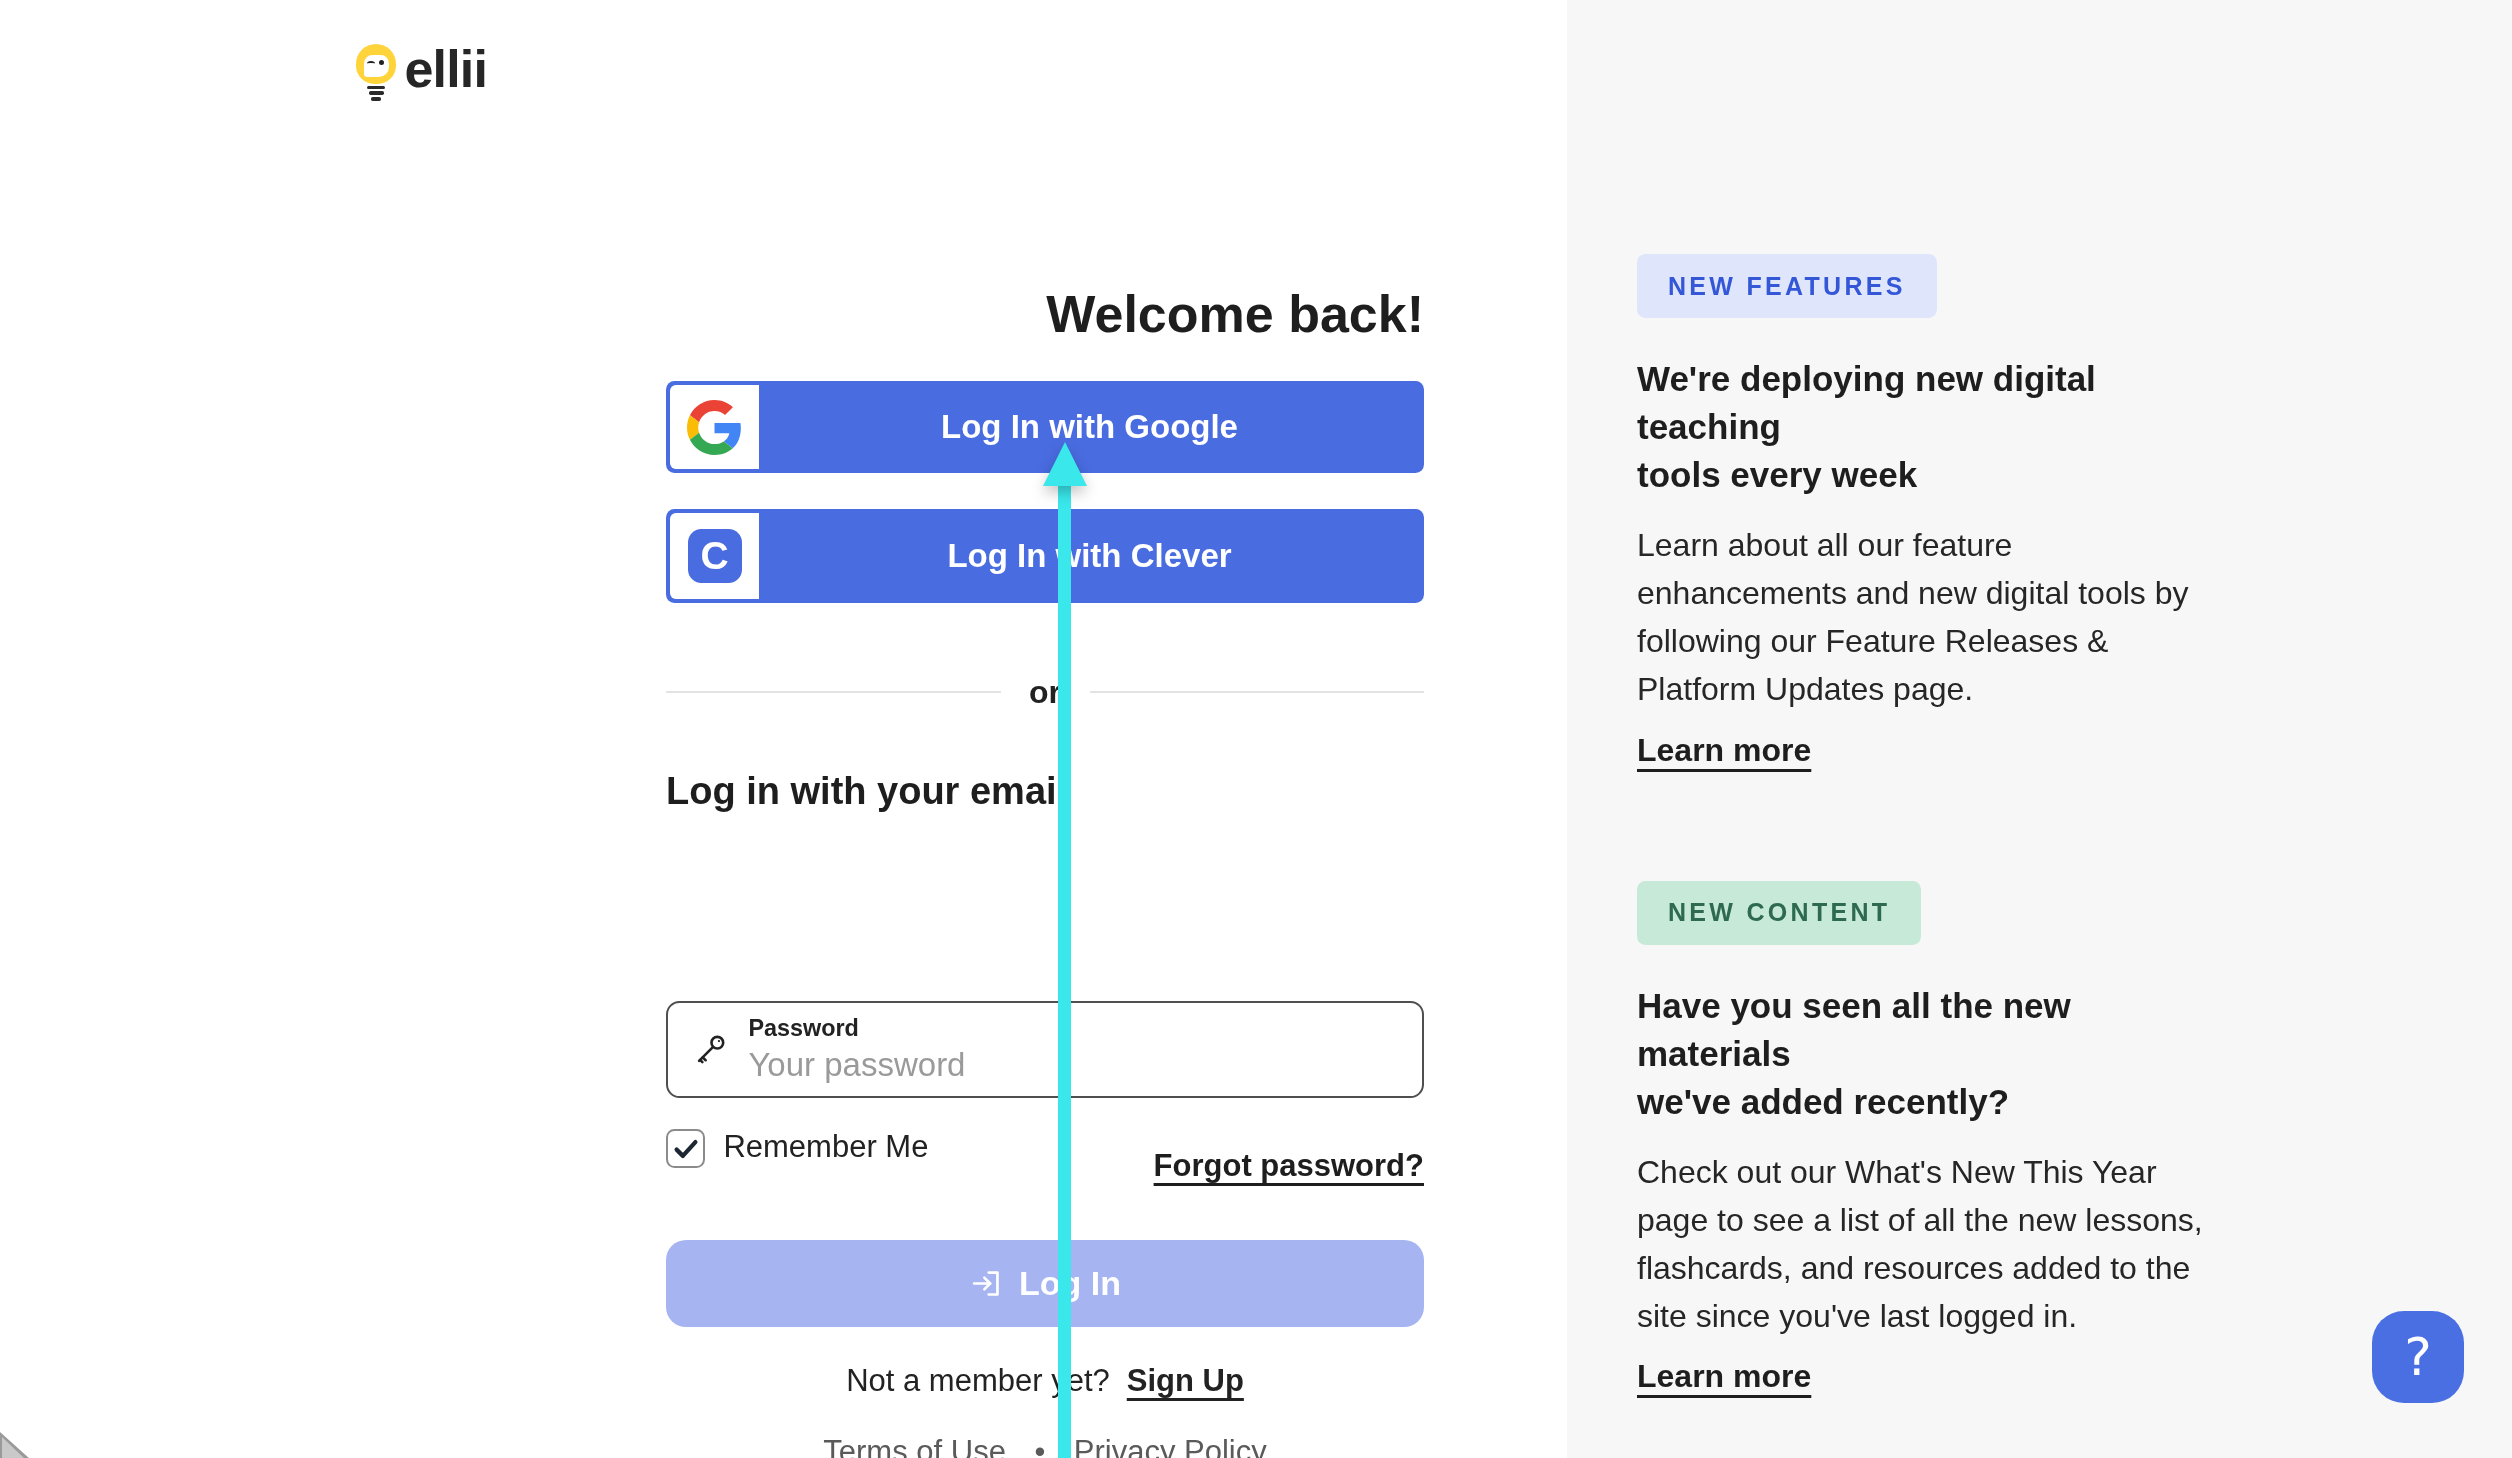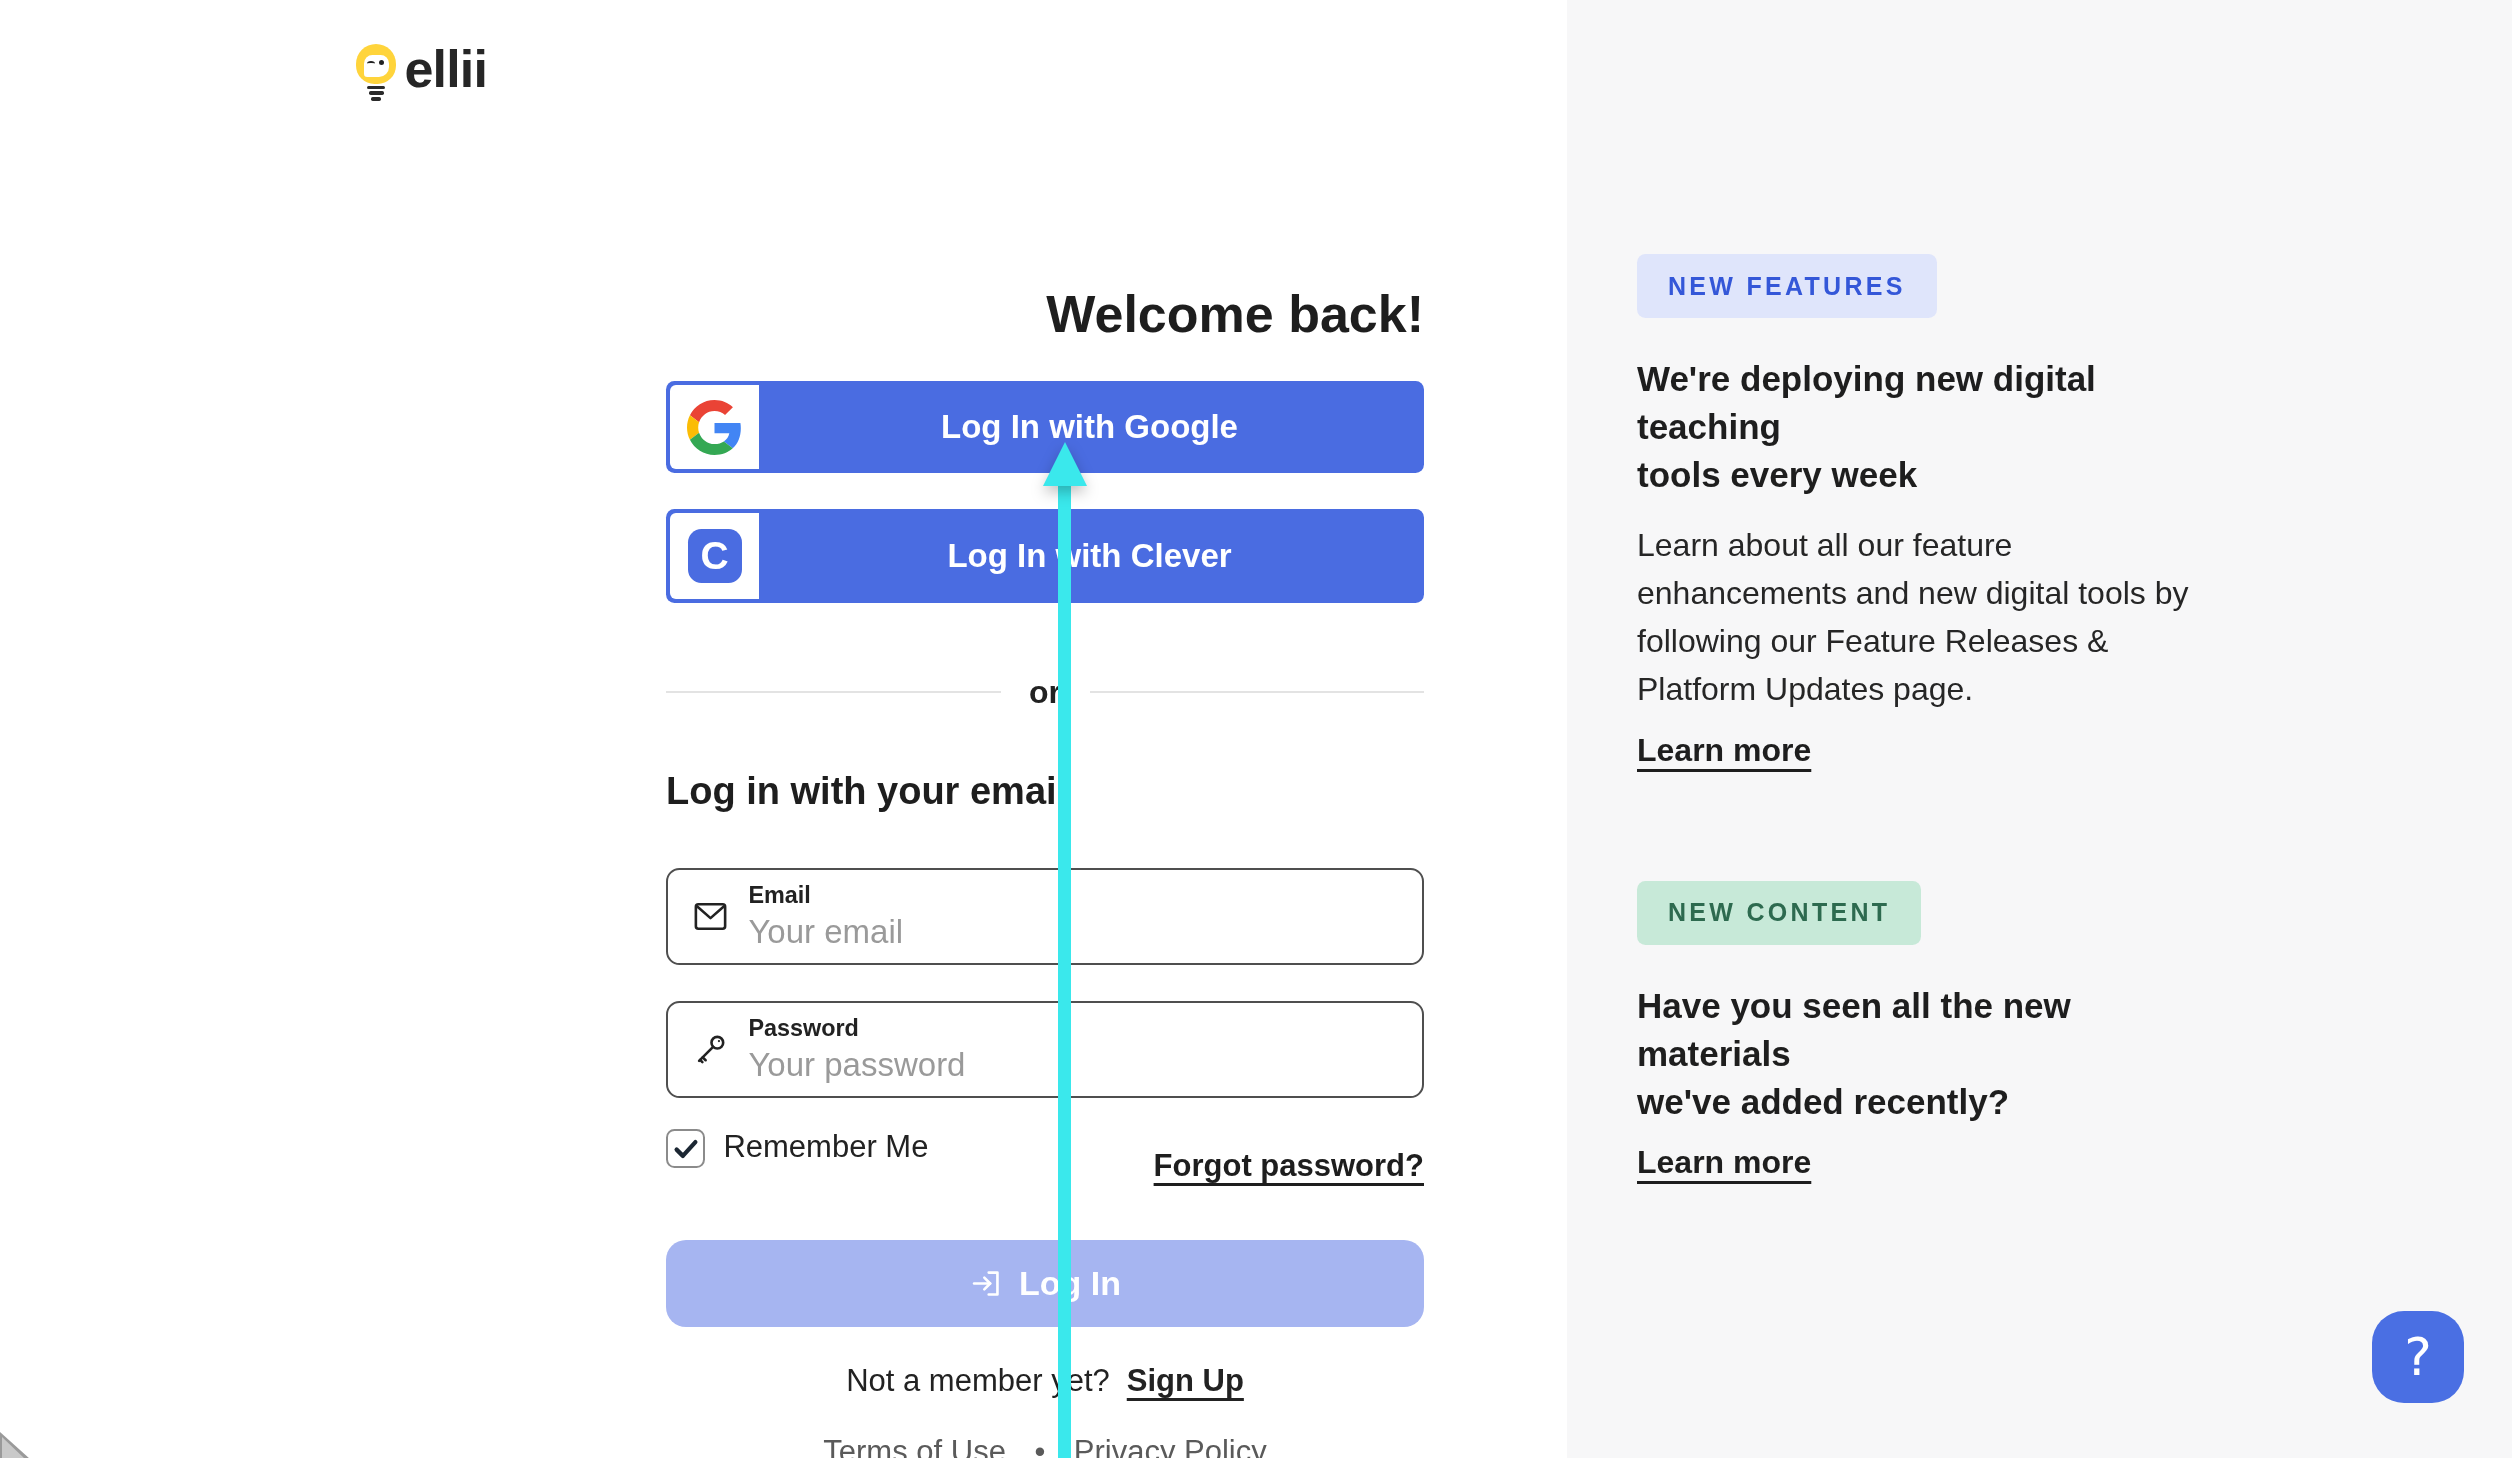--- a/index.html
+++ b/index.html
@@ -147,32 +147,20 @@
   </button>
 
   <div class="col divider">
     <span class="line"></span>
     <span class="or">or</span>
     <span class="line"></span>
   </div>
 
   <div class="col email-heading">Log in with your email</div>
 
-  <div class="field field-email">
-    <span class="f-icon">
-      <svg viewBox="0 0 24 24" width="39" height="39" fill="none" stroke="#222" stroke-width="1.6" stroke-linejoin="round">
-        <rect x="3" y="4.5" width="18" height="15" rx="1.5"></rect>
-        <path d="M3.5 5.5 L12 13 L20.5 5.5"></path>
-      </svg>
-    </span>
-    <span class="f-col">
-      <label class="f-label">Email</label>
-      <input class="f-input" type="text" placeholder="Your email" style="">
-    </span>
-  </div>
 
   <div class="field field-password">
     <span class="f-icon">
       <svg viewBox="0 0 24 24" width="39" height="39" fill="none" stroke="#222" stroke-width="1.6" stroke-linecap="round">
         <circle cx="16.2" cy="7.8" r="3.6"></circle>
         <circle cx="17.2" cy="6.8" r="0.7" fill="#222" stroke="none"></circle>
         <path d="M13.6 10.4 L5 19"></path>
         <path d="M7.2 16.8 L9 18.6"></path>
         <path d="M5.6 18.4 L7 19.8"></path>
       </svg>
@@ -224,20 +212,24 @@
 enhancements and new digital tools by
 following our Feature Releases &amp;
 Platform Updates page.</div>
       <span class="panel-link">Learn more</span>
     </div>
     <div class="section-gap"></div>
     <div class="panel-section">
       <span class="badge badge-green">NEW CONTENT</span>
       <div class="panel-heading">Have you seen all the new materials
 we've added recently?</div>
+      <div class="panel-body">Check out our What's New This Year
+page to see a list of all the new lessons,
+flashcards, and resources added to the
+site since you've last logged in.</div>
       <span class="panel-link">Learn more</span>
     </div>
   </aside>
 
   <button class="help-btn">
     <span>?</span>
   </button>
 
   <div class="arrow-line"></div>
   <div class="arrow-head"></div>

